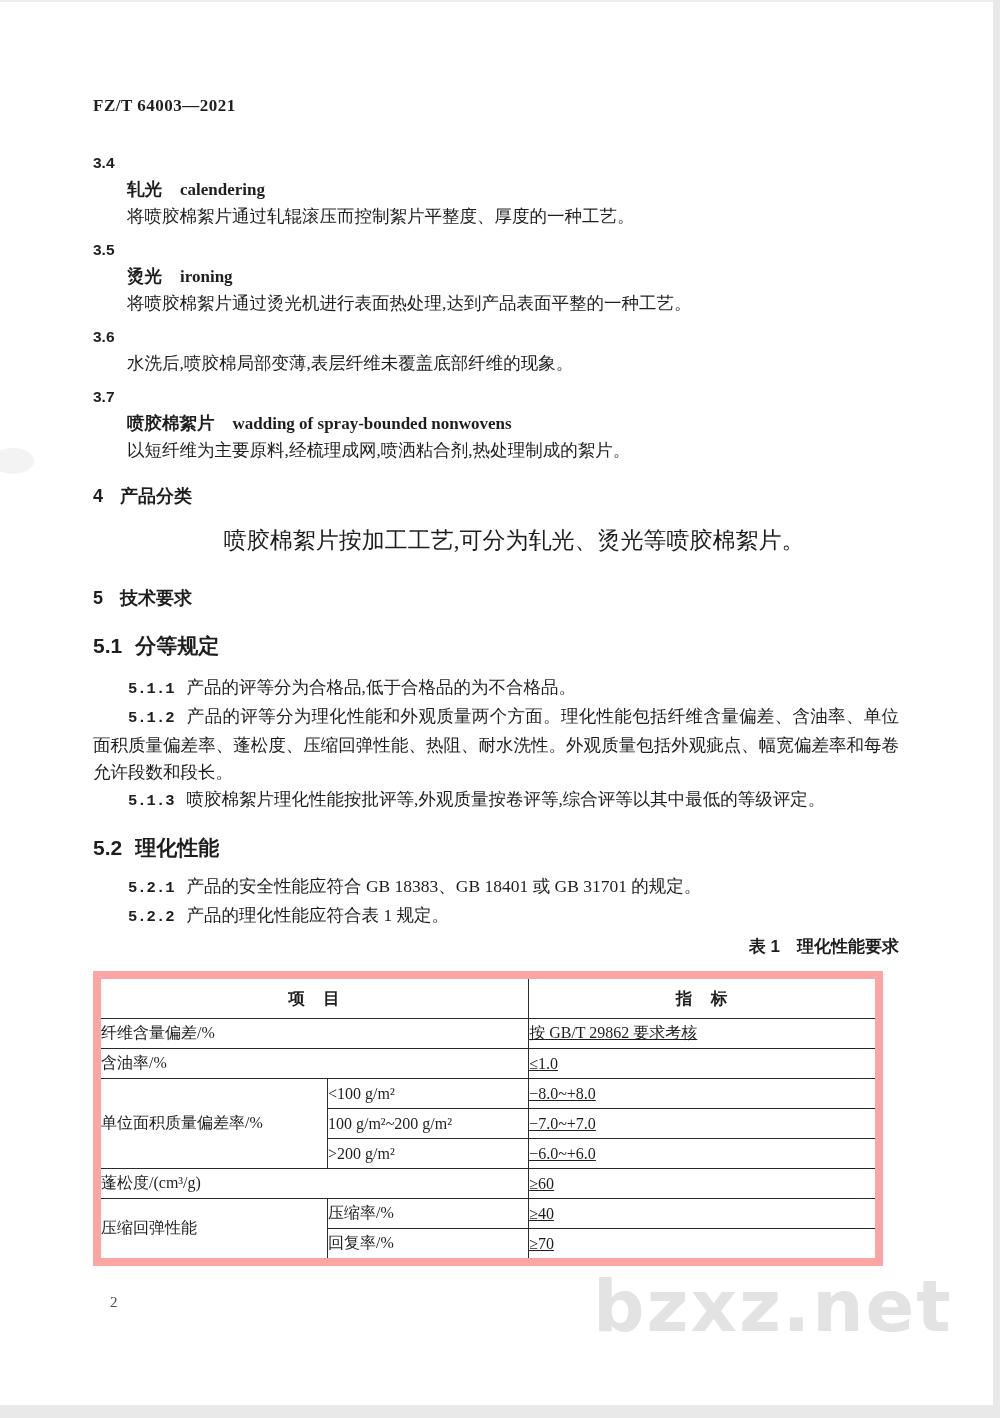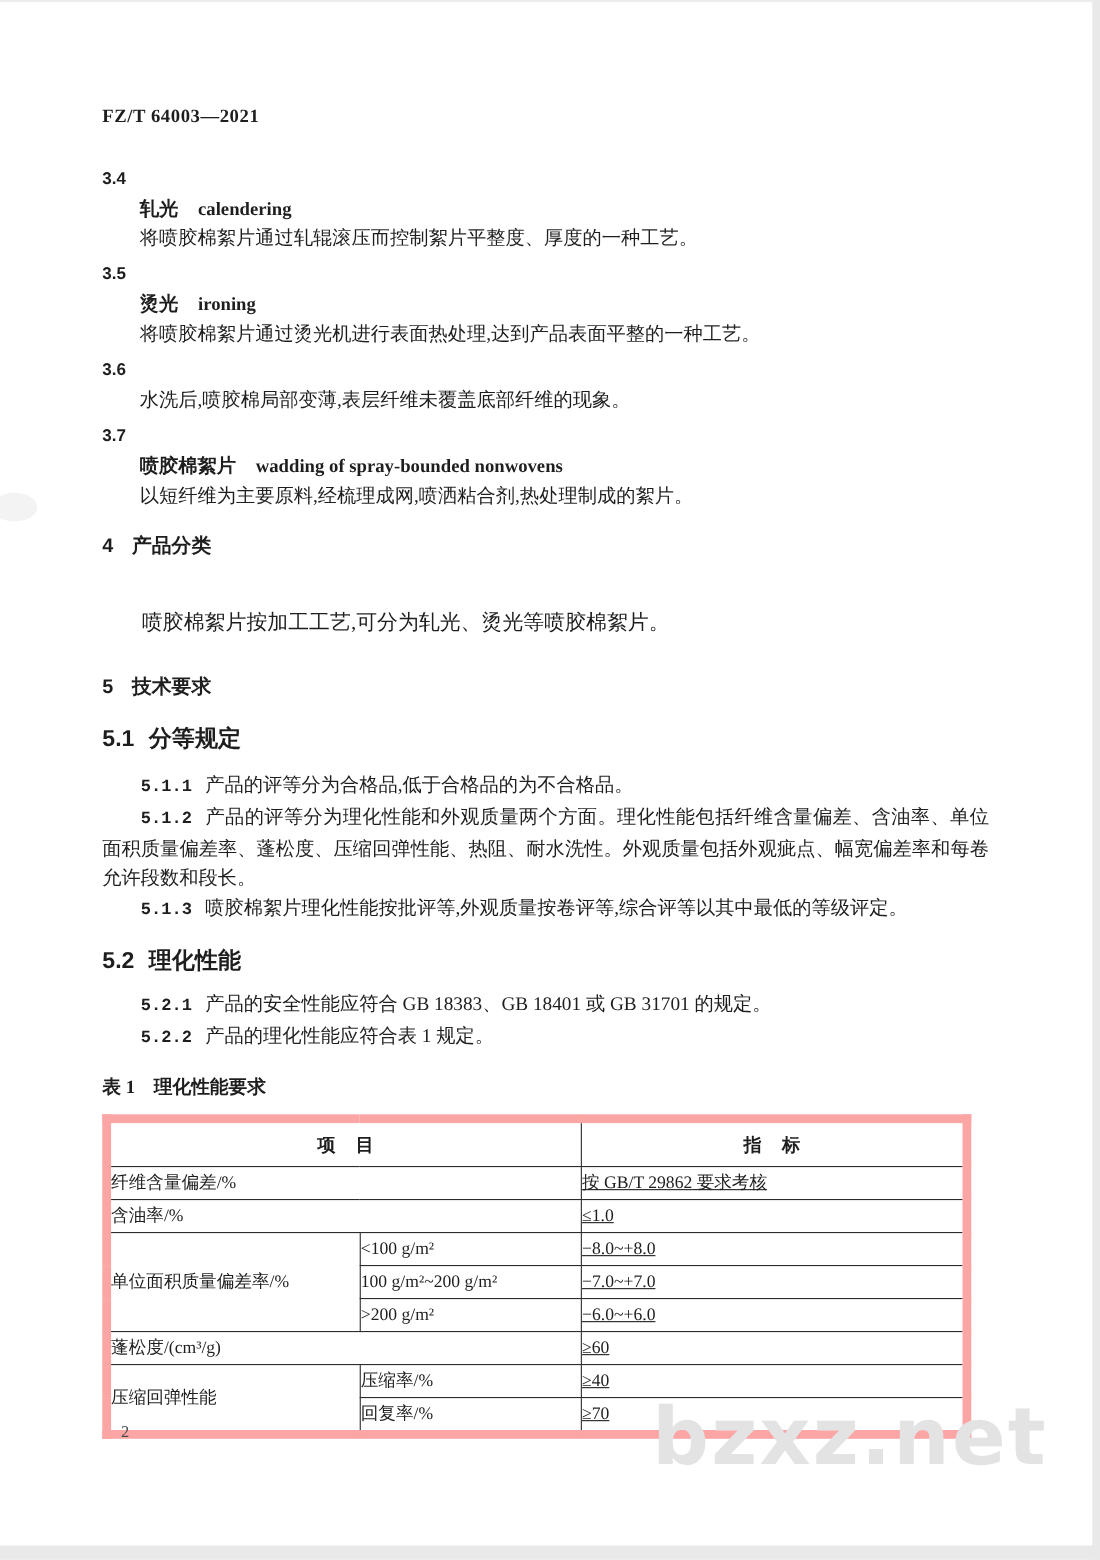--- a/index.html
+++ b/index.html
@@ -43,36 +43,36 @@
     font-weight:bold; font-size:18px; line-height:22px;
   }
   .section-heading .num { margin-right:17px; }
   .sub-heading {
     font-family:"Liberation Sans","DejaVu Sans",sans-serif;
     font-weight:bold; font-size:21px; line-height:21px;
   }
   .sub-heading .num { margin-right:13px; }
 
   #sec4-heading { margin-top:21px; }
-  .s4-body { margin-top:46px; text-indent:36px; font-size:19px; line-height:27px; }
+  .s4-body { margin-top:20px; text-indent:36px; font-size:23px; line-height:27px;text-align:center; }
   #sec5-heading { margin-top:33px; }
   #sub51 { margin-top:26px; }
   #sub52 { margin-top:22px; }
 
   .clauses { margin-top:18px; }
   .clauses-52 { margin-top:15px; }
   .clause { margin:0; line-height:27px; font-size:17.5px; text-align:justify; }
   .clause .num {
     font-family:Liberation Mono, monospace;
     font-weight:bold; font-size:15.5px; margin-right:12px;margin-left:35px;
   }
 
   .table-caption {
-    margin-top:20px; text-align:left;
-    font-family:Liberation Serif, serif;
+    margin-top:4px; text-align:right;
+    font-family:Liberation Sans, sans-serif;
     font-weight:bold; font-size:17px;
   }
   table.t1 {
     margin-top:13px; width:790px;
     border-collapse:collapse;
     border:8px solid #fca5a5;
   }
   table.t1 th, table.t1 td { border:1px solid #2b2b2b; }
   table.t1 th {
     height:37px; font-size:16.5px; font-weight:bold; text-align:center;

